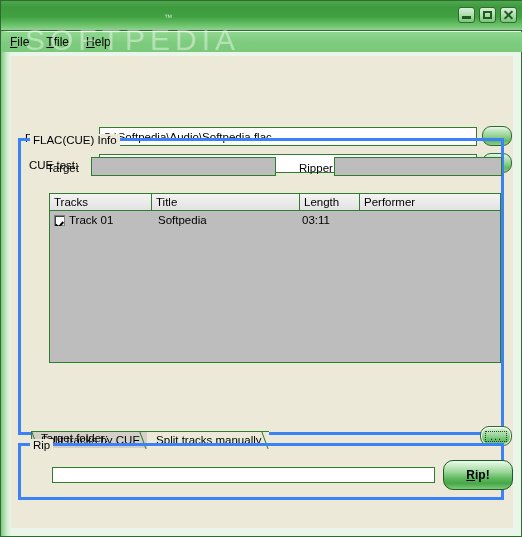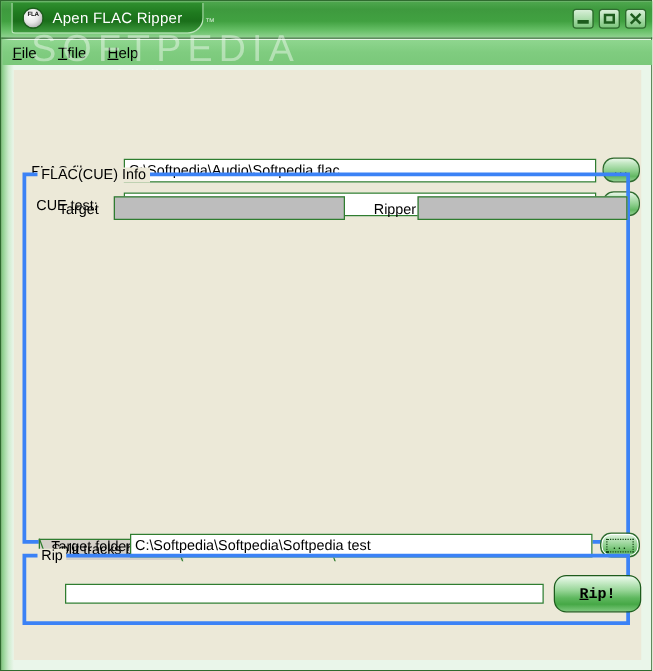--- a/index.html
+++ b/index.html
@@ -351,21 +351,21 @@
     position: absolute;
     border-radius: 10px;
     border: 1px solid #1d5c1d;
     background: linear-gradient(to bottom,
       #eefaee 0%, #cfeecf 14%, #98d698 40%, #5fb85f 62%, #46a846 80%, #7cc87c 100%);
     display: flex;
     align-items: center;
     justify-content: center;
     font-size: 12px;
     color: #000;
-    font-family: Liberation Mono, monospace;
+    font-family: Liberation Sans, sans-serif;
     font-weight: bold;
     box-sizing: border-box;
   }
   .rip-btn u { text-decoration: underline; }
 
   
   .wm {
     position: absolute;
     pointer-events: none;
     user-select: none;
@@ -386,24 +386,20 @@
     letter-spacing: .5px;
   }
 </style>
 </head>
 <body>
 
 <div id="app">
   <div class="win-frame">
 
     <div class="titlebar">
-      <div class="title-tab">
-        <span class="app-icon"></span>
-        <span class="title-text">Apen FLAC Ripper</span>
-      </div>
       <span class="tm">™</span>
       <div class="win-buttons">
         <div class="win-btn btn-min">
             <i></i>
           </div>
         <div class="win-btn btn-max">
             <i></i>
           </div>
         <div class="win-btn btn-close">
             <i class="s1"></i>
@@ -437,36 +433,52 @@
 
       <div class="group" style="left:7px; top:82px; width:486px; height:297px;">
         <span class="group-title">FLAC(CUE) Info</span>
 
         <div class="lbl" style="position:absolute; left:26px; top:21px;">Target</div>
         <div class="textbox disabled" style="position:absolute; left:70px; top:16px; width:185px; height:19px;"></div>
 
         <div class="lbl" style="position:absolute; left:278px; top:21px;">Ripper</div>
         <div class="textbox disabled" style="position:absolute; left:313px; top:16px; width:168px; height:19px;"></div>
 
+        <div class="listview" style="left:28px; top:52px; width:452px; height:170px;">
+          <div class="lv-header">
+            <div class="lv-th" style="width:102px;">Tracks</div>
+            <div class="lv-th" style="width:148px;">Title</div>
+            <div class="lv-th" style="width:60px;">Length</div>
+            <div class="lv-th" style="width:140px; border-right:none;">Performer</div>
+          </div>
+          <div class="lv-row">
+            <div class="lv-td" style="width:102px;">
+              <span class="chk checked"></span>
+              <span>Track 01</span>
+            </div>
+            <div class="lv-td" style="width:148px; padding-left:6px;">Softpedia</div>
+            <div class="lv-td" style="width:60px; padding-left:2px;">03:11</div>
+            <div class="lv-td" style="width:140px;"></div>
+          </div>
+        </div>
 
         <div class="tabstrip" style="left:10px; top:289px;">
           <div class="tab active">
             <span class="lslant"></span>
             <span>Split tracks by CUE</span>
             <span class="slant"></span>
           </div>
           <div class="tab inactive">
             <span>Split tracks manually</span>
             <span class="slant"></span>
           </div>
         </div>
       </div>
 
       <div class="lbl" style="position:absolute; left:30px; top:376px;">Target folder:</div>
-      <div class="textbox" style="position:absolute; left:93px; top:371px; width:370px; height:19px;">C:\Softpedia\Softpedia\Softpedia test</div>
       <div class="browse-btn focused" style="position:absolute; left:469px; top:370px; width:32px; height:20px;">
         <span class="dots">...</span>
       </div>
 
       <div class="group" style="left:7px; top:387px; width:486px; height:57px;">
         <span class="group-title">Rip</span>
 
         <div class="progress" style="left:31px; top:21px; width:383px; height:16px;"></div>
 
         <div class="rip-btn" style="left:422px; top:14px; width:70px; height:30px;">

